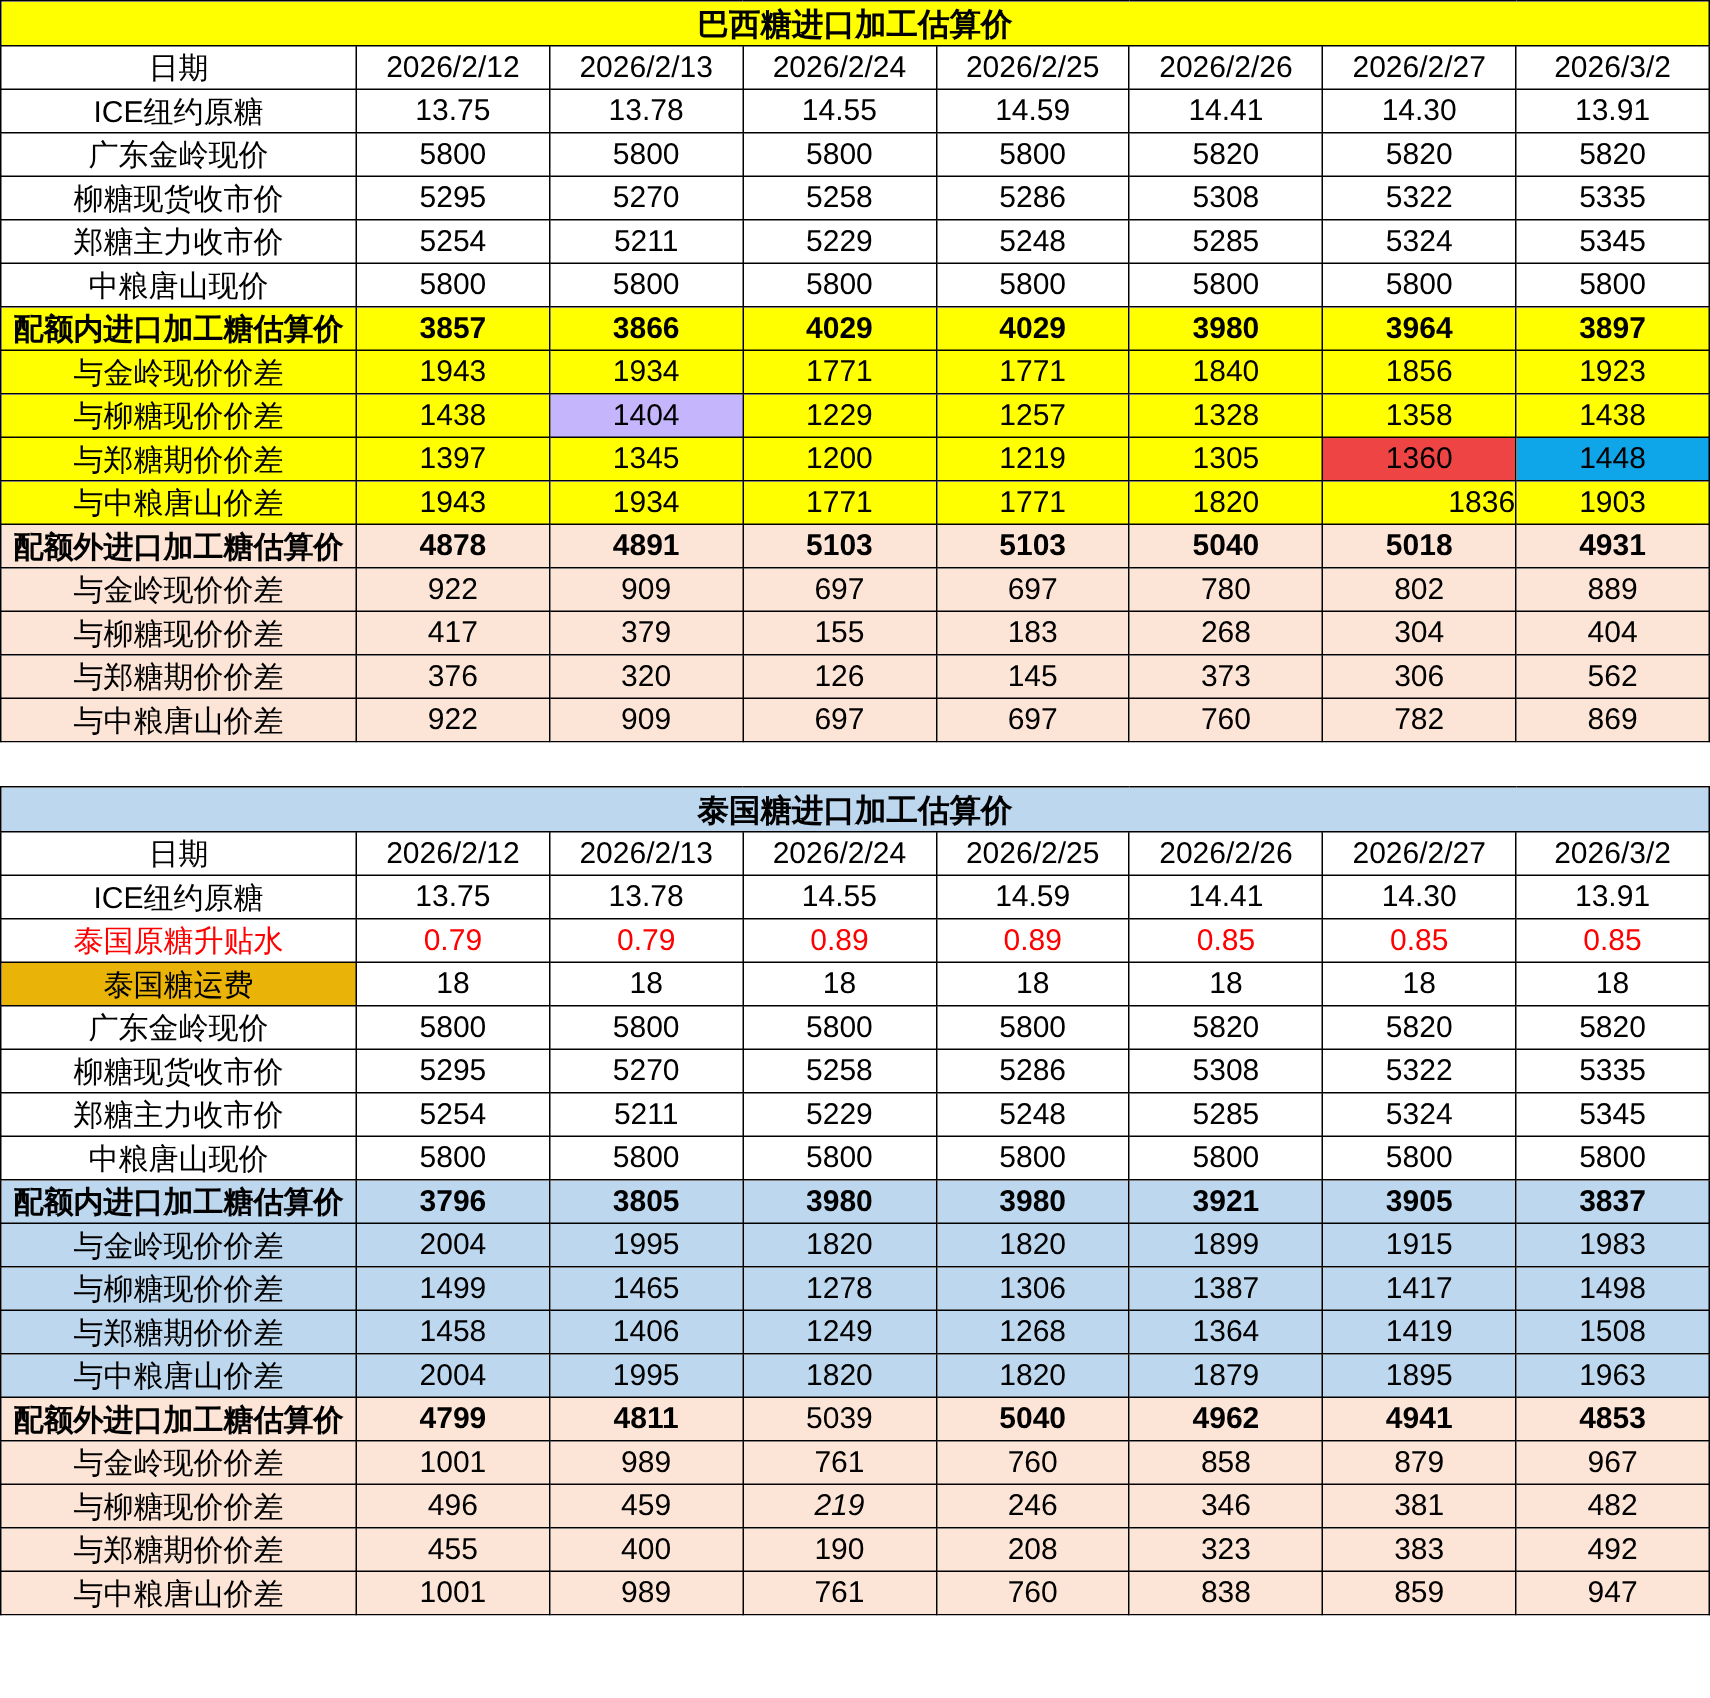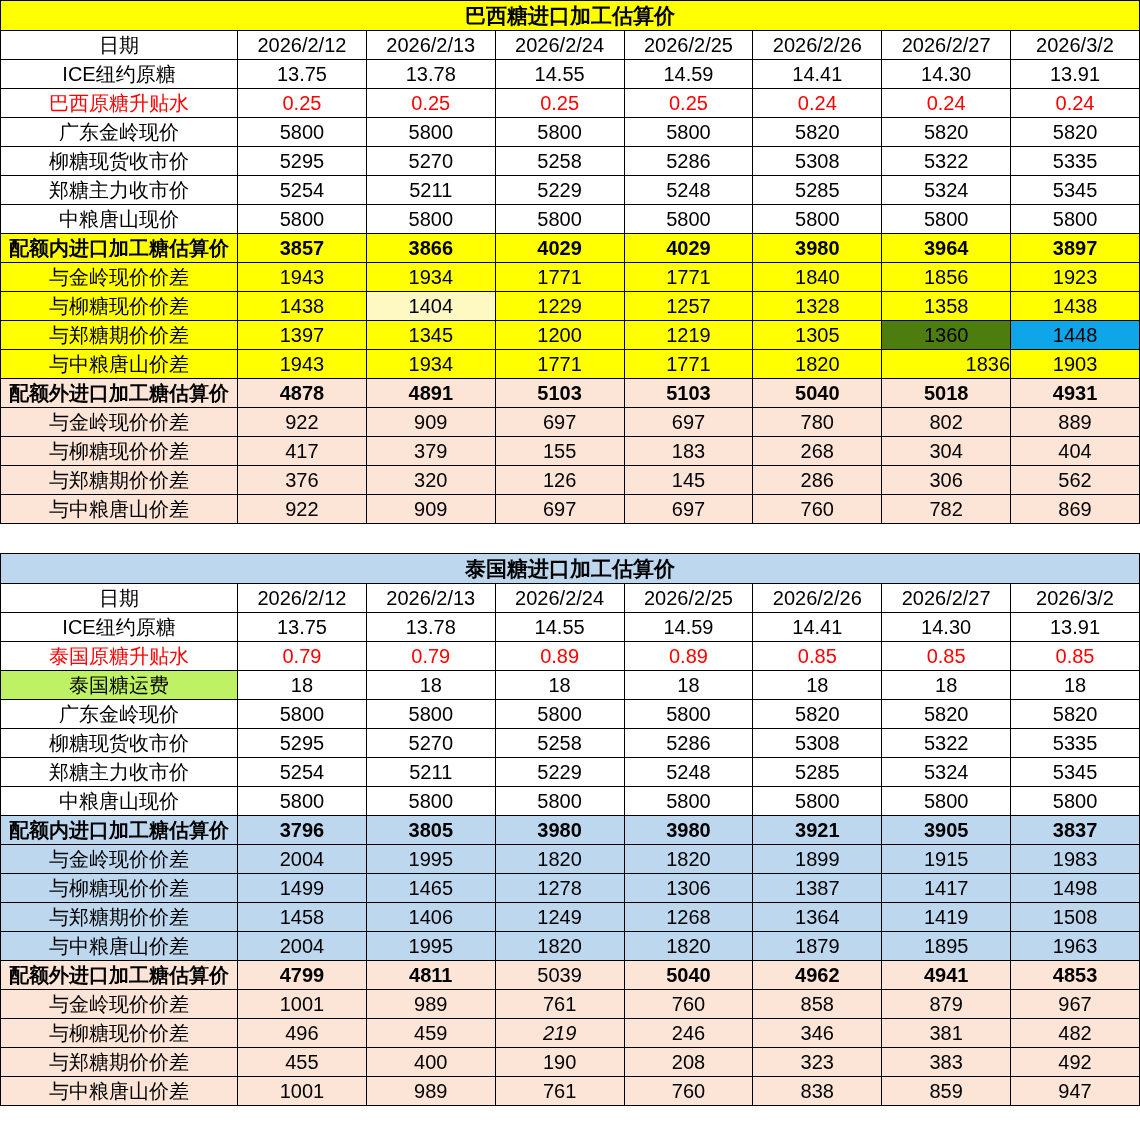--- a/index.html
+++ b/index.html
@@ -67,30 +67,20 @@
         <td style="background: rgb(255, 255, 255);">ICE纽约原糖</td>
         <td style="background: rgb(255, 255, 255);">13.75</td>
         <td style="background: rgb(255, 255, 255);">13.78</td>
         <td style="background: rgb(255, 255, 255);">14.55</td>
         <td style="background: rgb(255, 255, 255);">14.59</td>
         <td style="background: rgb(255, 255, 255);">14.41</td>
         <td style="background: rgb(255, 255, 255);">14.30</td>
         <td style="background: rgb(255, 255, 255);">13.91</td>
       </tr>
       <tr>
-        <td style="background: rgb(255, 255, 255); color: rgb(255, 0, 0);">巴西原糖升贴水</td>
-        <td style="background: rgb(255, 255, 255); color: rgb(255, 0, 0);">0.25</td>
-        <td style="background: rgb(255, 255, 255); color: rgb(255, 0, 0);">0.25</td>
-        <td style="background: rgb(255, 255, 255); color: rgb(255, 0, 0);">0.25</td>
-        <td style="background: rgb(255, 255, 255); color: rgb(255, 0, 0);">0.25</td>
-        <td style="background: rgb(255, 255, 255); color: rgb(255, 0, 0);">0.24</td>
-        <td style="background: rgb(255, 255, 255); color: rgb(255, 0, 0);">0.24</td>
-        <td style="background: rgb(255, 255, 255); color: rgb(255, 0, 0);">0.24</td>
-      </tr>
-      <tr>
         <td style="background: rgb(255, 255, 255);">广东金岭现价</td>
         <td style="background: rgb(255, 255, 255);">5800</td>
         <td style="background: rgb(255, 255, 255);">5800</td>
         <td style="background: rgb(255, 255, 255);">5800</td>
         <td style="background: rgb(255, 255, 255);">5800</td>
         <td style="background: rgb(255, 255, 255);">5820</td>
         <td style="background: rgb(255, 255, 255);">5820</td>
         <td style="background: rgb(255, 255, 255);">5820</td>
       </tr>
       <tr>
@@ -139,35 +129,35 @@
         <td style="background: rgb(255, 255, 0);">1934</td>
         <td style="background: rgb(255, 255, 0);">1771</td>
         <td style="background: rgb(255, 255, 0);">1771</td>
         <td style="background: rgb(255, 255, 0);">1840</td>
         <td style="background: rgb(255, 255, 0);">1856</td>
         <td style="background: rgb(255, 255, 0);">1923</td>
       </tr>
       <tr>
         <td style="background: rgb(255, 255, 0);">与柳糖现价价差</td>
         <td style="background: rgb(255, 255, 0);">1438</td>
-        <td style="background: #fef9c3; margin-left: 24px;">1404</td>
+        <td style="background: #c4b5fd; margin-left: 24px;">1404</td>
         <td style="background: rgb(255, 255, 0);">1229</td>
         <td style="background: rgb(255, 255, 0);">1257</td>
         <td style="background: rgb(255, 255, 0);">1328</td>
         <td style="background: rgb(255, 255, 0);">1358</td>
         <td style="background: rgb(255, 255, 0);">1438</td>
       </tr>
       <tr>
         <td style="background: rgb(255, 255, 0);">与郑糖期价价差</td>
         <td style="background: rgb(255, 255, 0);">1397</td>
         <td style="background: rgb(255, 255, 0);">1345</td>
         <td style="background: rgb(255, 255, 0);">1200</td>
         <td style="background: rgb(255, 255, 0);">1219</td>
         <td style="background: rgb(255, 255, 0);">1305</td>
-        <td style="background: #4d7c0f;">1360</td>
+        <td style="background: #ef4444;">1360</td>
         <td style="background: #0ea5e9; text-align: center;">1448</td>
       </tr>
       <tr>
         <td style="background: rgb(255, 255, 0);">与中粮唐山价差</td>
         <td style="background: rgb(255, 255, 0);">1943</td>
         <td style="background: rgb(255, 255, 0);">1934</td>
         <td style="background: rgb(255, 255, 0);">1771</td>
         <td style="background: rgb(255, 255, 0);">1771</td>
         <td style="background: rgb(255, 255, 0);">1820</td>
         <td style="background: rgb(255, 255, 0); text-align: right;">1836</td>
@@ -202,21 +192,21 @@
         <td style="background: rgb(252, 228, 214);">268</td>
         <td style="background: rgb(252, 228, 214);">304</td>
         <td style="background: rgb(252, 228, 214);">404</td>
       </tr>
       <tr>
         <td style="background: rgb(252, 228, 214);">与郑糖期价价差</td>
         <td style="background: rgb(252, 228, 214);">376</td>
         <td style="background: rgb(252, 228, 214);">320</td>
         <td style="background: rgb(252, 228, 214);">126</td>
         <td style="background: rgb(252, 228, 214);">145</td>
-        <td style="background: rgb(252, 228, 214);">286</td>
+        <td style="background: rgb(252, 228, 214);">373</td>
         <td style="background: rgb(252, 228, 214);">306</td>
         <td style="background: rgb(252, 228, 214);">562</td>
       </tr>
       <tr>
         <td style="background: rgb(252, 228, 214);">与中粮唐山价差</td>
         <td style="background: rgb(252, 228, 214);">922</td>
         <td style="background: rgb(252, 228, 214);">909</td>
         <td style="background: rgb(252, 228, 214);">697</td>
         <td style="background: rgb(252, 228, 214);">697</td>
         <td style="background: rgb(252, 228, 214);">760</td>
@@ -263,21 +253,21 @@
         <td style="background: rgb(255, 255, 255); color: rgb(255, 0, 0);">泰国原糖升贴水</td>
         <td style="background: rgb(255, 255, 255); color: rgb(255, 0, 0);">0.79</td>
         <td style="background: rgb(255, 255, 255); color: rgb(255, 0, 0);">0.79</td>
         <td style="background: rgb(255, 255, 255); color: rgb(255, 0, 0);">0.89</td>
         <td style="background: rgb(255, 255, 255); color: rgb(255, 0, 0);">0.89</td>
         <td style="background: rgb(255, 255, 255); color: rgb(255, 0, 0);">0.85</td>
         <td style="background: rgb(255, 255, 255); color: rgb(255, 0, 0);">0.85</td>
         <td style="background: rgb(255, 255, 255); color: rgb(255, 0, 0);">0.85</td>
       </tr>
       <tr>
-        <td style="background: #bef264;">泰国糖运费</td>
+        <td style="background: #eab308;">泰国糖运费</td>
         <td style="background: rgb(255, 255, 255);">18</td>
         <td style="background: rgb(255, 255, 255);">18</td>
         <td style="background: rgb(255, 255, 255);">18</td>
         <td style="background: rgb(255, 255, 255);">18</td>
         <td style="background: rgb(255, 255, 255);">18</td>
         <td style="background: rgb(255, 255, 255);">18</td>
         <td style="background: rgb(255, 255, 255);">18</td>
       </tr>
       <tr>
         <td style="background: rgb(255, 255, 255);">广东金岭现价</td>

